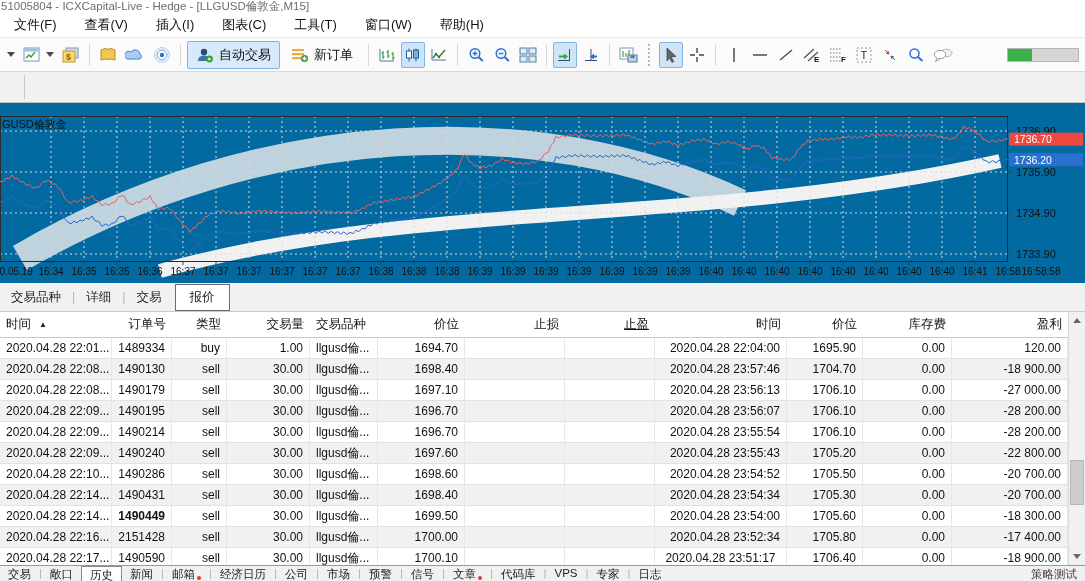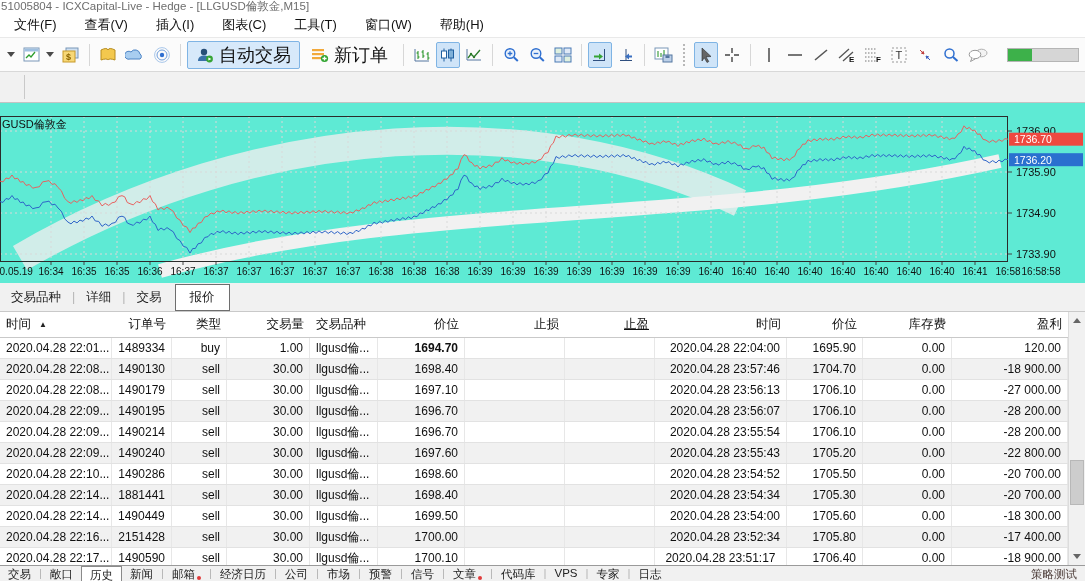--- a/index.html
+++ b/index.html
@@ -14,35 +14,35 @@
     padding-left:1px; white-space:nowrap; overflow:hidden; }
   
   .menubar { height:24px; background:#fff; display:flex; align-items:center; font-size:13px; }
   .menu-item { padding:3px 14px; cursor:default; }
   
   .toolbar { height:35px; background:#fbfbfb; border-top:1px solid #e9e9e9; border-bottom:1px solid #d8d8d8;
     display:flex; align-items:center; padding:0 4px; gap:2px; }
   .tbtn { min-width:24px; height:26px; display:flex; align-items:center; justify-content:center;
     border:1px solid transparent; border-radius:2px; padding:0 2px; }
   .tbtn.selected { background:#cfe4f8; border-color:#7fb4e4; }
-  .tbtn-label { display:flex; align-items:center; gap:5px; height:28px; padding:0 8px; font-size:18px;
+  .tbtn-label { display:flex; align-items:center; gap:5px; height:28px; padding:0 8px; font-size:13px;
     border:1px solid transparent; border-radius:2px; }
   .tbtn-label.selected { background:#d7e9fa; border-color:#7fb4e4; }
   .tsep { width:1px; height:22px; background:#d7d7d7; margin:0 4px; flex:none; }
   .thandle { width:4px; height:22px; margin:0 5px; border-left:2px dotted #b8b8b8; flex:none; }
   .progress { width:72px; height:14px; border:1px solid #b5b5b5; background:#d6d6d6; margin-left:auto; margin-right:2px; }
   .progress .fill { height:100%; width:34%; background:#3db14a; }
   svg { display:block; }
   
   .tfbar { height:31px; background:#f1f1f1; border-bottom:1px solid #c3c3c3; display:flex; align-items:center; padding-left:6px; }
   .tfbtn { font-size:11px; color:#3a3a3a; padding:5px 11px; border:1px solid transparent; border-radius:2px; margin-right:1px; }
   .tfbtn.active { background:#cfe4f8; border-color:#7fb4e4; }
   .tfsep { width:1px; height:24px; background:#c9c9c9; margin-left:18px; }
   
-  .chart-region { position:relative; height:180px; background:#5eead4; }
+  .chart-region { position:relative; height:180px; background:#0369a1; }
   
   .panel-tabs { height:29px; background:#f1f1f1; border-bottom:1px solid #c9c9c9; display:flex; align-items:center; font-size:12.5px; padding-left:0; }
   .ptab { padding:5px 11px; color:#222; }
   .ptab.active { background:#fff; border:1px solid #6e6e6e; padding:4px 14px; margin:0 2px; }
   .tab-sep { color:#b5b5b5; }
   
   .table-wrap { position:relative; height:253px; overflow:hidden; background:#fdba74; }
   .thead { display:flex; height:26px; align-items:center; font-size:12.5px; background:#fff; border-bottom:1px solid #c9c9c9; }
   .hcell { padding:0 6px; white-space:nowrap; overflow:hidden; }
   .sort { font-size:8px; margin-left:8px; color:#222; vertical-align:1px; }
@@ -426,21 +426,21 @@
       <div class="hcell" style="width: 89px; text-align: right;"><span>库存费</span></div>
       <div class="hcell" style="width: 116px; text-align: right;"><span>盈利</span></div>
     </div>
   <div class="tbody">
       <div class="trow">
         <div class="tcell" style="width: 112px; text-align: left;">2020.04.28 22:01...</div>
         <div class="tcell" style="width: 60px; text-align: right;">1489334</div>
         <div class="tcell" style="width: 55px; text-align: right;">buy</div>
         <div class="tcell" style="width: 83px; text-align: right;">1.00</div>
         <div class="tcell" style="width: 68px; text-align: left;">llgusd倫...</div>
-        <div class="tcell" style="width: 87px; text-align: right; font-weight: bold;">1694.70</div>
+        <div class="tcell" style="width: 87px; text-align: right;">1694.70</div>
         <div class="tcell" style="width: 100px; text-align: right;"></div>
         <div class="tcell" style="width: 90px; text-align: right;"></div>
         <div class="tcell" style="width: 132px; text-align: right;">2020.04.28 22:04:00</div>
         <div class="tcell" style="width: 76px; text-align: right;">1695.90</div>
         <div class="tcell" style="width: 89px; text-align: right;">0.00</div>
         <div class="tcell" style="width: 116px; text-align: right;">120.00</div>
       </div>
       <div class="trow alt">
         <div class="tcell" style="width: 112px; text-align: left;">2020.04.28 22:08...</div>
         <div class="tcell" style="width: 60px; text-align: right;">1490130</div>
@@ -520,35 +520,35 @@
         <div class="tcell" style="width: 87px; text-align: right;">1698.60</div>
         <div class="tcell" style="width: 100px; text-align: right;"></div>
         <div class="tcell" style="width: 90px; text-align: right;"></div>
         <div class="tcell" style="width: 132px; text-align: right;">2020.04.28 23:54:52</div>
         <div class="tcell" style="width: 76px; text-align: right;">1705.50</div>
         <div class="tcell" style="width: 89px; text-align: right;">0.00</div>
         <div class="tcell" style="width: 116px; text-align: right;">-20 700.00</div>
       </div>
       <div class="trow alt">
         <div class="tcell" style="width: 112px; text-align: left;">2020.04.28 22:14...</div>
-        <div class="tcell" style="width: 60px; text-align: right;">1881441</div>
+        <div class="tcell" style="width: 60px; text-align: right;">1490431</div>
         <div class="tcell" style="width: 55px; text-align: right;">sell</div>
         <div class="tcell" style="width: 83px; text-align: right;">30.00</div>
         <div class="tcell" style="width: 68px; text-align: left;">llgusd倫...</div>
         <div class="tcell" style="width: 87px; text-align: right;">1698.40</div>
         <div class="tcell" style="width: 100px; text-align: right;"></div>
         <div class="tcell" style="width: 90px; text-align: right;"></div>
         <div class="tcell" style="width: 132px; text-align: right;">2020.04.28 23:54:34</div>
         <div class="tcell" style="width: 76px; text-align: right;">1705.30</div>
         <div class="tcell" style="width: 89px; text-align: right;">0.00</div>
         <div class="tcell" style="width: 116px; text-align: right;">-20 700.00</div>
       </div>
       <div class="trow">
         <div class="tcell" style="width: 112px; text-align: left;">2020.04.28 22:14...</div>
-        <div class="tcell" style="width: 60px; text-align: left;">1490449</div>
+        <div class="tcell" style="width: 60px; text-align: right; font-weight: bold;">1490449</div>
         <div class="tcell" style="width: 55px; text-align: right;">sell</div>
         <div class="tcell" style="width: 83px; text-align: right;">30.00</div>
         <div class="tcell" style="width: 68px; text-align: left;">llgusd倫...</div>
         <div class="tcell" style="width: 87px; text-align: right;">1699.50</div>
         <div class="tcell" style="width: 100px; text-align: right;"></div>
         <div class="tcell" style="width: 90px; text-align: right;"></div>
         <div class="tcell" style="width: 132px; text-align: right;">2020.04.28 23:54:00</div>
         <div class="tcell" style="width: 76px; text-align: right;">1705.60</div>
         <div class="tcell" style="width: 89px; text-align: right;">0.00</div>
         <div class="tcell" style="width: 116px; text-align: right;">-18 300.00</div>

